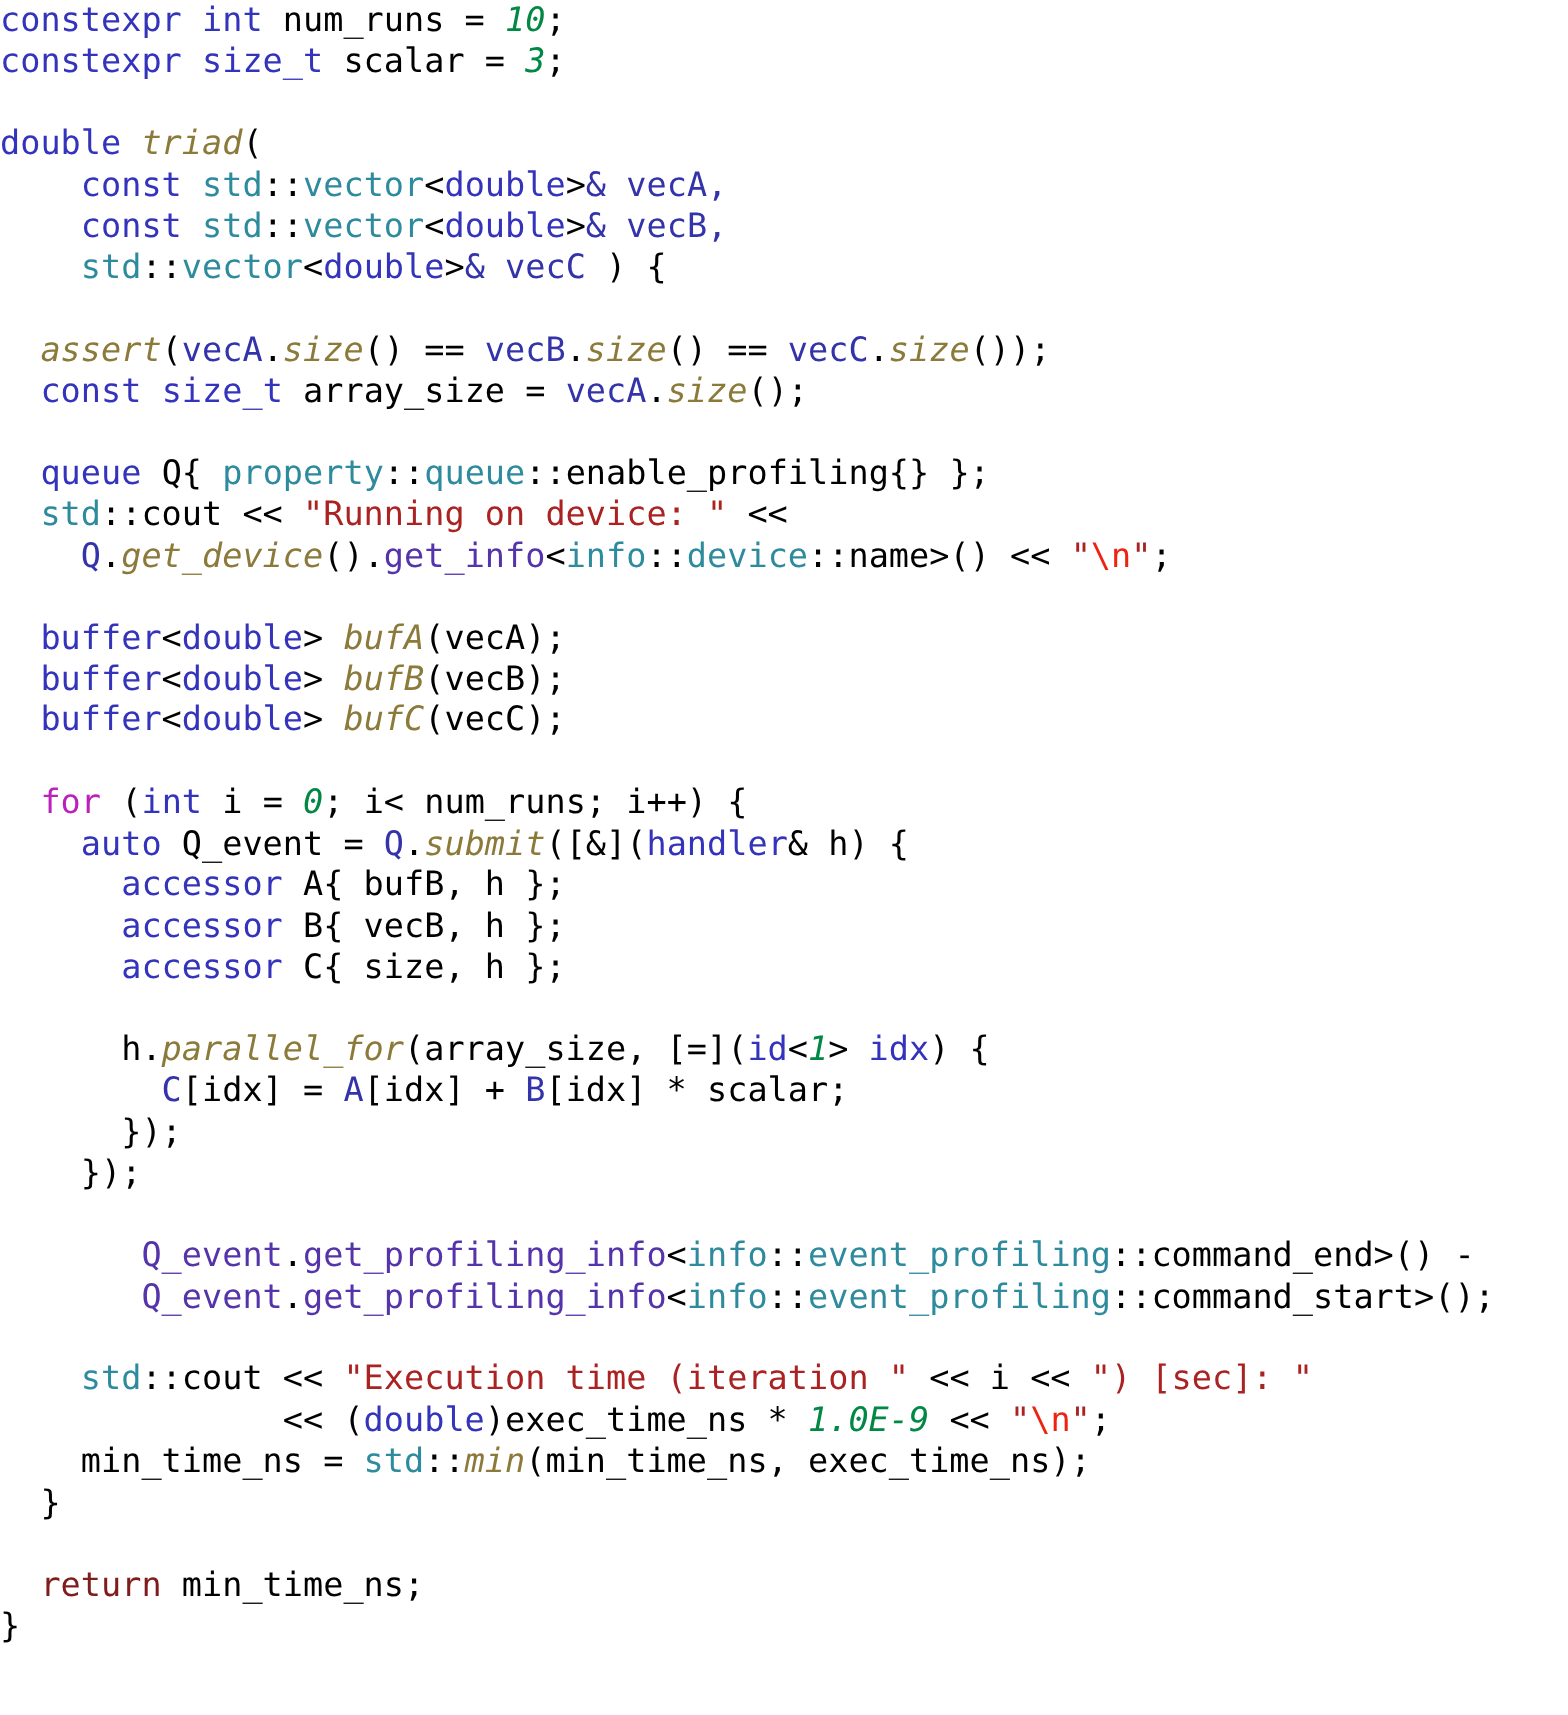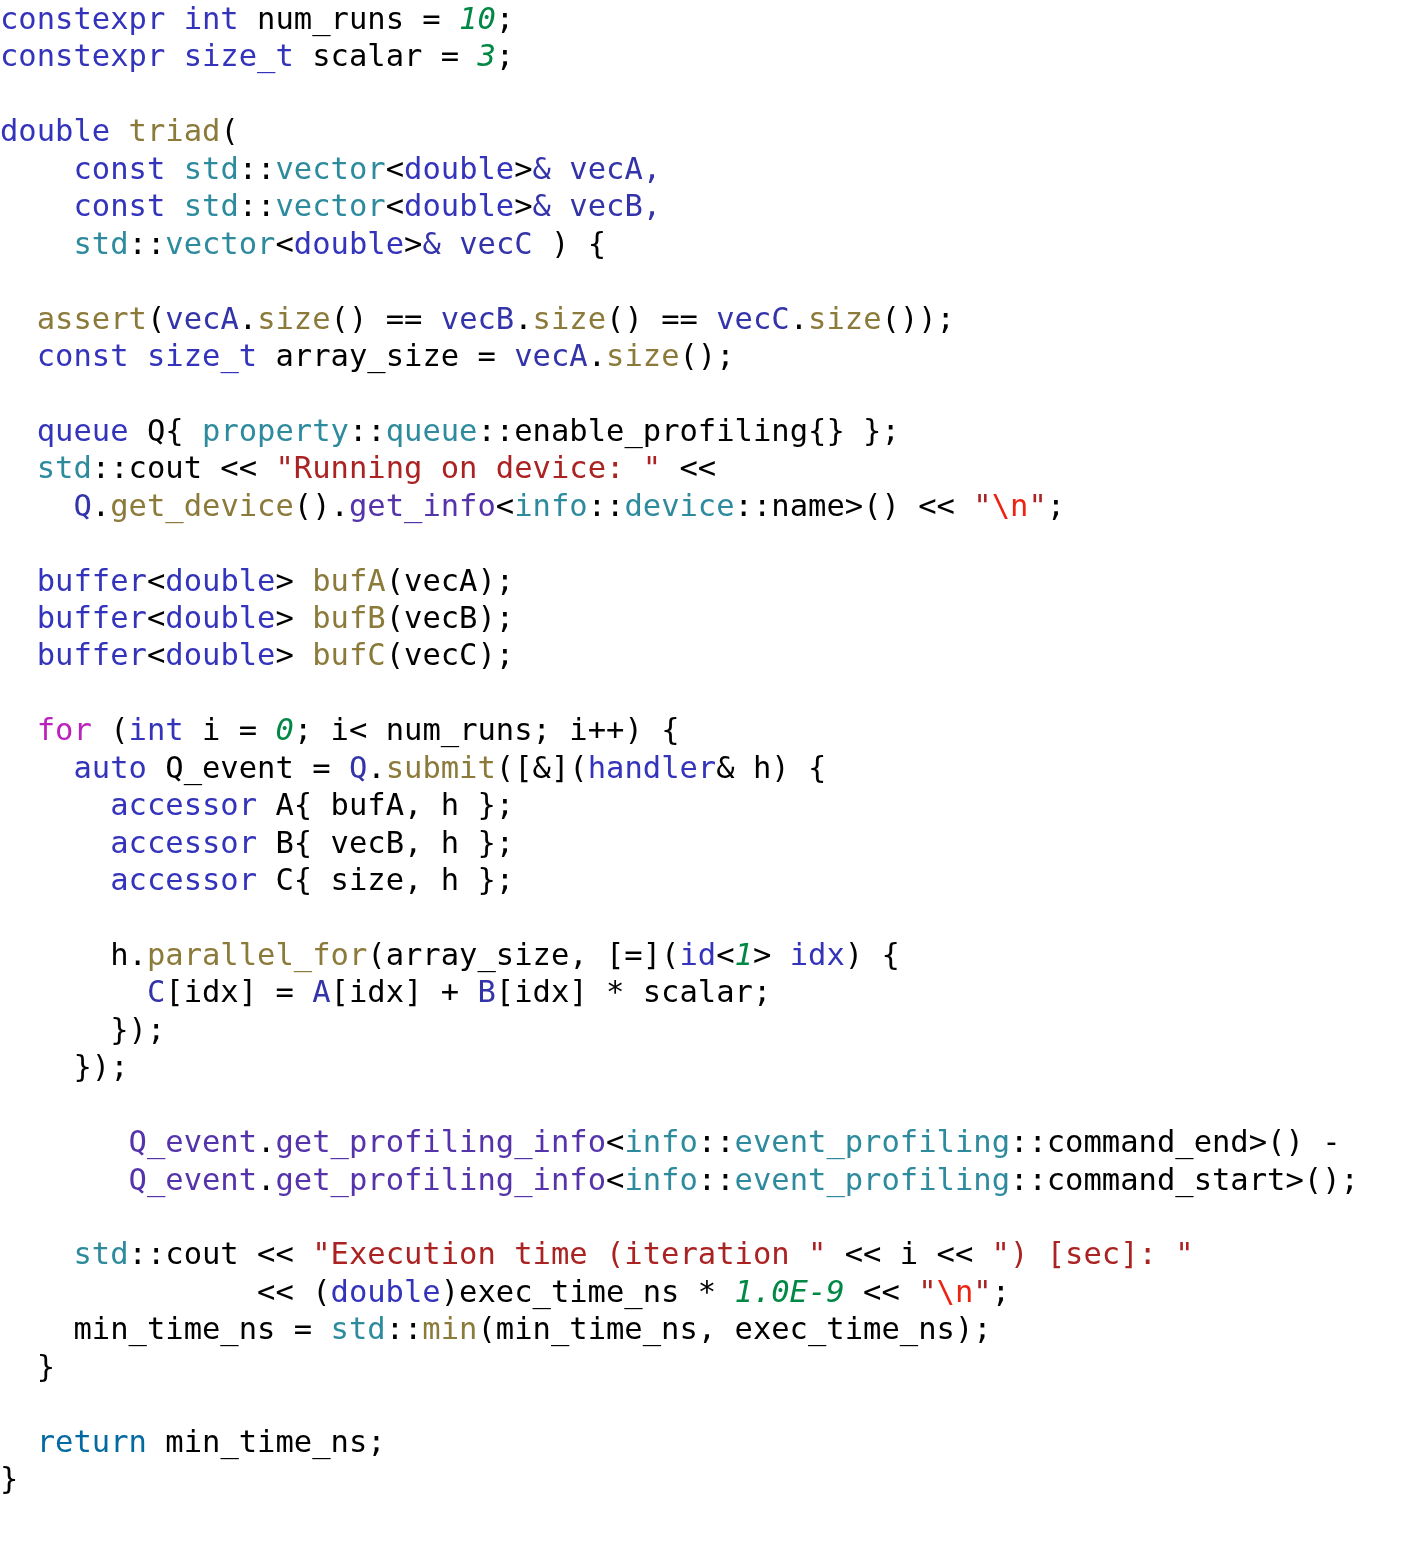--- a/index.html
+++ b/index.html
@@ -35,21 +35,21 @@
     padding: 0;
   }
   .code-line.blank { color: transparent; }
 
   
   .t-kw      { color: #3333bb; }  
   .t-ctl     { color: #bb22bb; }  
   .t-num     { color: #008844; font-style: italic; }  
   .t-str     { color: #aa2222; }  
   .t-esc     { color: #ee2211; }  
-  .t-fn      { color: #8b7a3a; }  
+  .t-fn      { color: #8b7a3a; font-style: italic; }  
   .t-ns      { color: #2e8b9e; }  
   .t-var     { color: #3333aa; }  
   .t-mem     { color: #5533aa; }  
   .t-plain   { color: #000000; }
 </style>
 </head>
 <body>
 
 <div id="code-listing" style="background: rgb(255, 255, 255);">
 
@@ -89,21 +89,21 @@
   <code class="code-line" style="font-size: 30.5px; line-height: 37.45px; height: 37.45px;"><span class="t-plain" style="color: rgb(0, 0, 0);">  </span><span class="t-kw" style="color: rgb(51, 51, 187);">buffer</span><span class="t-plain" style="color: rgb(0, 0, 0);">&lt;</span><span class="t-kw" style="color: rgb(51, 51, 187);">double</span><span class="t-plain" style="color: rgb(0, 0, 0);">&gt; </span><span class="t-fn" style="color: rgb(139, 122, 58);">bufB</span><span class="t-plain" style="color: rgb(0, 0, 0);">(vecB);</span></code>
 
   <code class="code-line" style="font-size: 30.5px; line-height: 37.45px; height: 37.45px;"><span class="t-plain" style="color: rgb(0, 0, 0);">  </span><span class="t-kw" style="color: rgb(51, 51, 187);">buffer</span><span class="t-plain" style="color: rgb(0, 0, 0);">&lt;</span><span class="t-kw" style="color: rgb(51, 51, 187);">double</span><span class="t-plain" style="color: rgb(0, 0, 0);">&gt; </span><span class="t-fn" style="color: rgb(139, 122, 58);">bufC</span><span class="t-plain" style="color: rgb(0, 0, 0);">(vecC);</span></code>
 
   <code class="code-line blank" style="font-size: 30.5px; line-height: 37.45px; height: 37.45px;"> </code>
 
   <code class="code-line" style="font-size: 30.5px; line-height: 37.45px; height: 37.45px;"><span class="t-plain" style="color: rgb(0, 0, 0);">  </span><span class="t-ctl" style="color: rgb(187, 34, 187);">for</span> <span class="t-plain" style="color: rgb(0, 0, 0);">(</span><span class="t-kw" style="color: rgb(51, 51, 187);">int</span> <span class="t-plain" style="color: rgb(0, 0, 0);">i = </span><span class="t-num" style="color: rgb(0, 136, 68);">0</span><span class="t-plain" style="color: rgb(0, 0, 0);">; i&lt; num_runs; i++) {</span></code>
 
   <code class="code-line" style="font-size: 30.5px; line-height: 37.45px; height: 37.45px;"><span class="t-plain" style="color: rgb(0, 0, 0);">    </span><span class="t-kw" style="color: rgb(51, 51, 187);">auto</span> <span class="t-plain" style="color: rgb(0, 0, 0);">Q_event = </span><span class="t-var" style="color: rgb(51, 51, 170);">Q</span><span class="t-plain" style="color: rgb(0, 0, 0);">.</span><span class="t-fn" style="color: rgb(139, 122, 58);">submit</span><span class="t-plain" style="color: rgb(0, 0, 0);">([&amp;](</span><span class="t-kw" style="color: rgb(51, 51, 187);">handler</span><span class="t-plain" style="color: rgb(0, 0, 0);">&amp; h) {</span></code>
 
-  <code class="code-line" style="font-size: 30.5px; line-height: 37.45px; height: 37.45px;"><span class="t-plain" style="color: rgb(0, 0, 0);">      </span><span class="t-kw" style="color: rgb(51, 51, 187);">accessor</span> <span class="t-plain" style="color: rgb(0, 0, 0);">A{ bufA, h };</span></code>
+  <code class="code-line" style="font-size: 30.5px; line-height: 37.45px; height: 37.45px;"><span class="t-plain" style="color: rgb(0, 0, 0);">      </span><span class="t-kw" style="color: rgb(51, 51, 187);">accessor</span> <span class="t-plain" style="color: rgb(0, 0, 0);">A{ bufB, h };</span></code>
 
   <code class="code-line" style="font-size: 30.5px; line-height: 37.45px; height: 37.45px;"><span class="t-plain" style="color: rgb(0, 0, 0);">      </span><span class="t-kw" style="color: rgb(51, 51, 187);">accessor</span> <span class="t-plain" style="color: rgb(0, 0, 0);">B{ vecB, h };</span></code>
 
   <code class="code-line" style="font-size: 30.5px; line-height: 37.45px; height: 37.45px;"><span class="t-plain" style="color: rgb(0, 0, 0);">      </span><span class="t-kw" style="color: rgb(51, 51, 187);">accessor</span> <span class="t-plain" style="color: rgb(0, 0, 0);">C{ size, h };</span></code>
 
   <code class="code-line blank" style="font-size: 30.5px; line-height: 37.45px; height: 37.45px;"> </code>
 
   <code class="code-line" style="font-size: 30.5px; line-height: 37.45px; height: 37.45px;"><span class="t-plain" style="color: rgb(0, 0, 0);">      h.</span><span class="t-fn" style="color: rgb(139, 122, 58);">parallel_for</span><span class="t-plain" style="color: rgb(0, 0, 0);">(array_size, [=](</span><span class="t-kw" style="color: rgb(51, 51, 187);">id</span><span class="t-plain" style="color: rgb(0, 0, 0);">&lt;</span><span class="t-num" style="color: rgb(0, 136, 68);">1</span><span class="t-plain" style="color: rgb(0, 0, 0);">&gt; </span><span class="t-kw" style="color: rgb(51, 51, 187);">idx</span><span class="t-plain" style="color: rgb(0, 0, 0);">) {</span></code>
 
   <code class="code-line" style="font-size: 30.5px; line-height: 37.45px; height: 37.45px;"><span class="t-plain" style="color: rgb(0, 0, 0);">        </span><span class="t-var" style="color: rgb(51, 51, 170);">C</span><span class="t-plain" style="color: rgb(0, 0, 0);">[idx] = </span><span class="t-var" style="color: rgb(51, 51, 170);">A</span><span class="t-plain" style="color: rgb(0, 0, 0);">[idx] + </span><span class="t-var" style="color: rgb(51, 51, 170);">B</span><span class="t-plain" style="color: rgb(0, 0, 0);">[idx] * scalar;</span></code>
@@ -124,17 +124,17 @@
   <code class="code-line" style="font-size: 30.5px; line-height: 37.45px; height: 37.45px;"><span class="t-plain" style="color: rgb(0, 0, 0);">    </span><span class="t-ns" style="color: rgb(46, 139, 158);">std</span><span class="t-plain" style="color: rgb(0, 0, 0);">::cout &lt;&lt; </span><span class="t-str" style="color: rgb(170, 34, 34);">"Execution time (iteration "</span><span class="t-plain" style="color: rgb(0, 0, 0);"> &lt;&lt; i &lt;&lt; </span><span class="t-str" style="color: rgb(170, 34, 34);">") [sec]: "</span></code>
 
   <code class="code-line" style="font-size: 30.5px; line-height: 37.45px; height: 37.45px;"><span class="t-plain" style="color: rgb(0, 0, 0);">              &lt;&lt; (</span><span class="t-kw" style="color: rgb(51, 51, 187);">double</span><span class="t-plain" style="color: rgb(0, 0, 0);">)exec_time_ns * </span><span class="t-num" style="color: rgb(0, 136, 68);">1.0E-9</span><span class="t-plain" style="color: rgb(0, 0, 0);"> &lt;&lt; </span><span class="t-str" style="color: rgb(170, 34, 34);">"</span><span class="t-esc" style="color: rgb(238, 34, 17);">\n</span><span class="t-str" style="color: rgb(170, 34, 34);">"</span><span class="t-plain" style="color: rgb(0, 0, 0);">;</span></code>
 
   <code class="code-line" style="font-size: 30.5px; line-height: 37.45px; height: 37.45px;"><span class="t-plain" style="color: rgb(0, 0, 0);">    min_time_ns = </span><span class="t-ns" style="color: rgb(46, 139, 158);">std</span><span class="t-plain" style="color: rgb(0, 0, 0);">::</span><span class="t-fn" style="color: rgb(139, 122, 58);">min</span><span class="t-plain" style="color: rgb(0, 0, 0);">(min_time_ns, exec_time_ns);</span></code>
 
   <code class="code-line" style="font-size: 30.5px; line-height: 37.45px; height: 37.45px;"><span class="t-plain" style="color: rgb(0, 0, 0);">  }</span></code>
 
   <code class="code-line blank" style="font-size: 30.5px; line-height: 37.45px; height: 37.45px;"> </code>
 
-  <code class="code-line" style="font-size: 30.5px; line-height: 37.45px; height: 37.45px;"><span class="t-plain" style="color: rgb(0, 0, 0);">  </span><span class="t-ctl" style="color: #0369a1;">return</span> <span class="t-plain" style="color: rgb(0, 0, 0);">min_time_ns;</span></code>
+  <code class="code-line" style="font-size: 30.5px; line-height: 37.45px; height: 37.45px;"><span class="t-plain" style="color: rgb(0, 0, 0);">  </span><span class="t-ctl" style="color: #7f1d1d;">return</span> <span class="t-plain" style="color: rgb(0, 0, 0);">min_time_ns;</span></code>
 
   <code class="code-line" style="font-size: 30.5px; line-height: 37.45px; height: 37.45px;"><span class="t-plain" style="color: rgb(0, 0, 0);">}</span></code>
 
 </div>
 
 </body></html>

